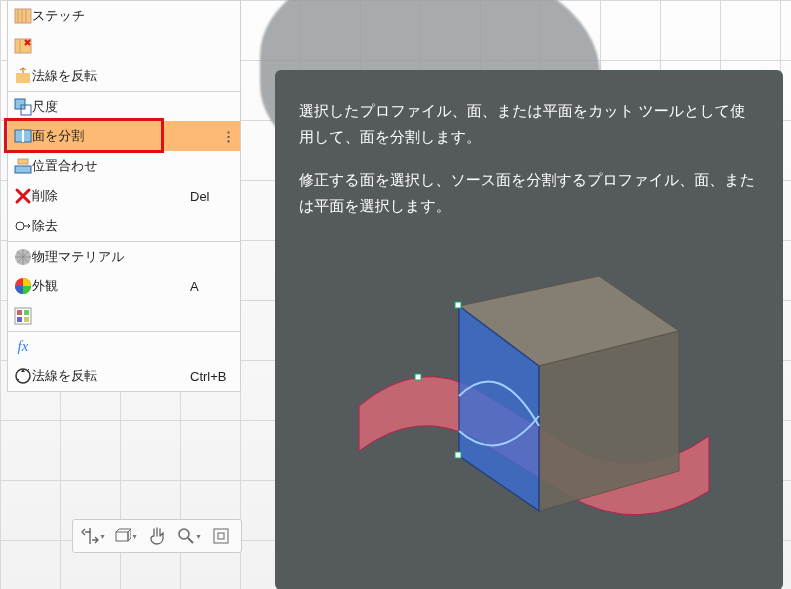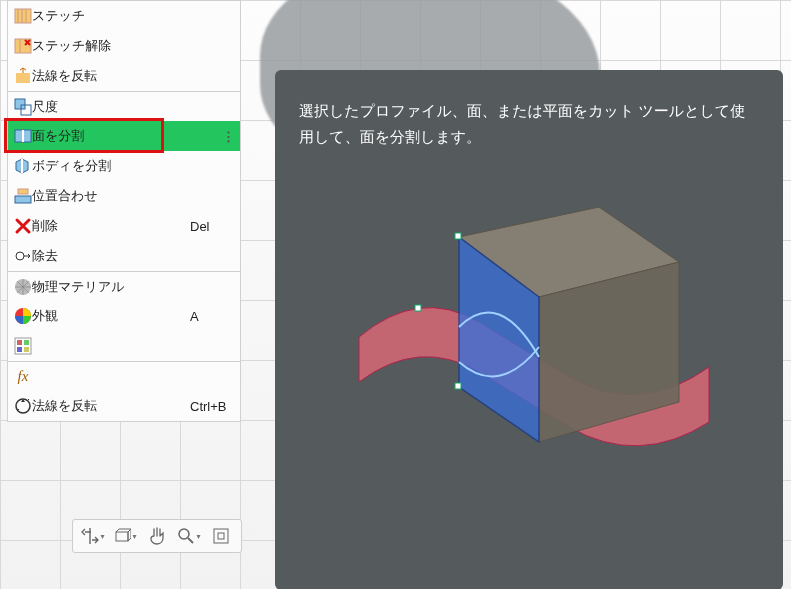--- a/index.html
+++ b/index.html
@@ -47,21 +47,21 @@
     align-items: center;
     height: 30px;
     padding: 0 6px;
     gap: 0;
     position: relative;
   }
   .menu-item.sep {
     border-top: 1px solid #d0d0d0;
   }
   .menu-item.highlight {
-    background: #22c55e;
+    background: #fdba74;
   }
   .red-box {
     position: absolute;
     left: 4px;
     top: 118px;
     width: 160px;
     height: 35px;
     border: 3px solid #d11;
     z-index: 30;
     pointer-events: none;
@@ -151,21 +151,20 @@
       <span class="mi-short"></span>
     </div>
     <div class="menu-item">
       <span class="mi-icon">
         <svg width="18" height="18" viewBox="0 0 18 18">
           <rect x="1" y="2" width="16" height="14" fill="#f7c873" stroke="#c98"></rect>
           <line x1="6" y1="2" x2="6" y2="16" stroke="#c98"></line>
           <path d="M11 3l5 5M16 3l-5 5" stroke="#d11" stroke-width="2"></path>
         </svg>
       </span>
-      <span class="mi-label">ステッチ解除</span>
       <span class="mi-short"></span>
     </div>
     <div class="menu-item">
       <span class="mi-icon">
         <svg width="18" height="18" viewBox="0 0 18 18">
           <rect x="2" y="6" width="14" height="10" fill="#f7c873"></rect>
           <path d="M9 6V1M6 3l3-2 3 2" stroke="#c60" fill="none"></path>
         </svg>
       </span>
       <span class="mi-label">法線を反転</span>
@@ -184,30 +183,20 @@
     <div class="menu-item highlight">
       <span class="mi-icon">
         <svg width="18" height="18" viewBox="0 0 18 18">
           <rect x="1" y="3" width="16" height="12" fill="#8fc6e8" stroke="#369"></rect>
           <line x1="9" y1="3" x2="9" y2="15" stroke="#fff" stroke-width="2"></line>
         </svg>
       </span>
       <span class="mi-label">面を分割</span>
       <span class="mi-short"></span>
       <span class="mi-dots">⋮</span>
-    </div>
-    <div class="menu-item">
-      <span class="mi-icon">
-        <svg width="18" height="18" viewBox="0 0 18 18">
-          <path d="M2 5l6-3 6 3v8l-6 3-6-3z" fill="#8fc6e8" stroke="#369"></path>
-          <line x1="8" y1="2" x2="8" y2="16" stroke="#fff" stroke-width="2"></line>
-        </svg>
-      </span>
-      <span class="mi-label">ボディを分割</span>
-      <span class="mi-short"></span>
     </div>
     <div class="menu-item">
       <span class="mi-icon">
         <svg width="18" height="18" viewBox="0 0 18 18">
           <rect x="1" y="9" width="16" height="7" fill="#8fc6e8" stroke="#369"></rect>
           <rect x="4" y="2" width="10" height="5" fill="#f7c873" stroke="#c98"></rect>
         </svg>
       </span>
       <span class="mi-label">位置合わせ</span>
       <span class="mi-short"></span>
@@ -261,21 +250,21 @@
           <rect x="3" y="3" width="5" height="5" fill="#c66"></rect>
           <rect x="10" y="3" width="5" height="5" fill="#6c6"></rect>
           <rect x="3" y="10" width="5" height="5" fill="#66c"></rect>
           <rect x="10" y="10" width="5" height="5" fill="#cc6"></rect>
         </svg>
       </span>
       <span class="mi-short"></span>
     </div>
     <div class="menu-item sep">
       <span class="mi-icon">
-        <span style="font-style:italic;font-family:serif;font-size:15px;color:#a16207">fx</span>
+        <span style="font-style:italic;font-family:serif;font-size:15px;color:#3b82f6">fx</span>
       </span>
       <span class="mi-short"></span>
     </div>
     <div class="menu-item">
       <span class="mi-icon">
         <svg width="18" height="18" viewBox="0 0 18 18">
           <circle cx="9" cy="9" r="7" fill="none" stroke="#333" stroke-width="1.5"></circle>
           <path d="M9 2l2 3-4 0z" fill="#333"></path>
           <path d="M13 4l2-2M3 14l2-2" stroke="#333"></path>
         </svg>
@@ -312,20 +301,21 @@
   <div class="nav-btn">
     <svg width="18" height="18" viewBox="0 0 18 18">
         <rect x="2" y="2" width="14" height="14" stroke="#666" fill="none"></rect>
         <rect x="6" y="6" width="6" height="6" stroke="#666" fill="none"></rect>
       </svg>
   </div>
 </div>
 
 <div class="tooltip">
   <p>選択したプロファイル、面、または平面をカット ツールとして使用して、面を分割します。</p>
+  <p>修正する面を選択し、ソース面を分割するプロファイル、面、または平面を選択します。</p>
   <div class="tooltip-illus">
     <svg width="380" height="290" viewBox="0 0 380 290">
 
       <path d="M 20 170 Q 80 120 140 155 L 230 210 Q 300 250 370 200 L 370 255 Q 300 300 230 260 L 140 205 Q 80 170 20 215 Z" fill="#e86a7a" opacity="0.75" stroke="#c14" stroke-width="1"></path>
 
       <path d="M 120 70 L 260 40 L 340 95 L 200 130 Z" fill="#8a8276" opacity="0.9" stroke="#5a5448"></path>
 
       <path d="M 200 130 L 340 95 L 340 235 L 200 275 Z" fill="#6d685d" opacity="0.92" stroke="#5a5448"></path>
 
       <path d="M 120 70 L 200 130 L 200 275 L 120 220 Z" fill="#3a6fd8" opacity="0.78" stroke="#1a3a88" stroke-width="1.5"></path>

